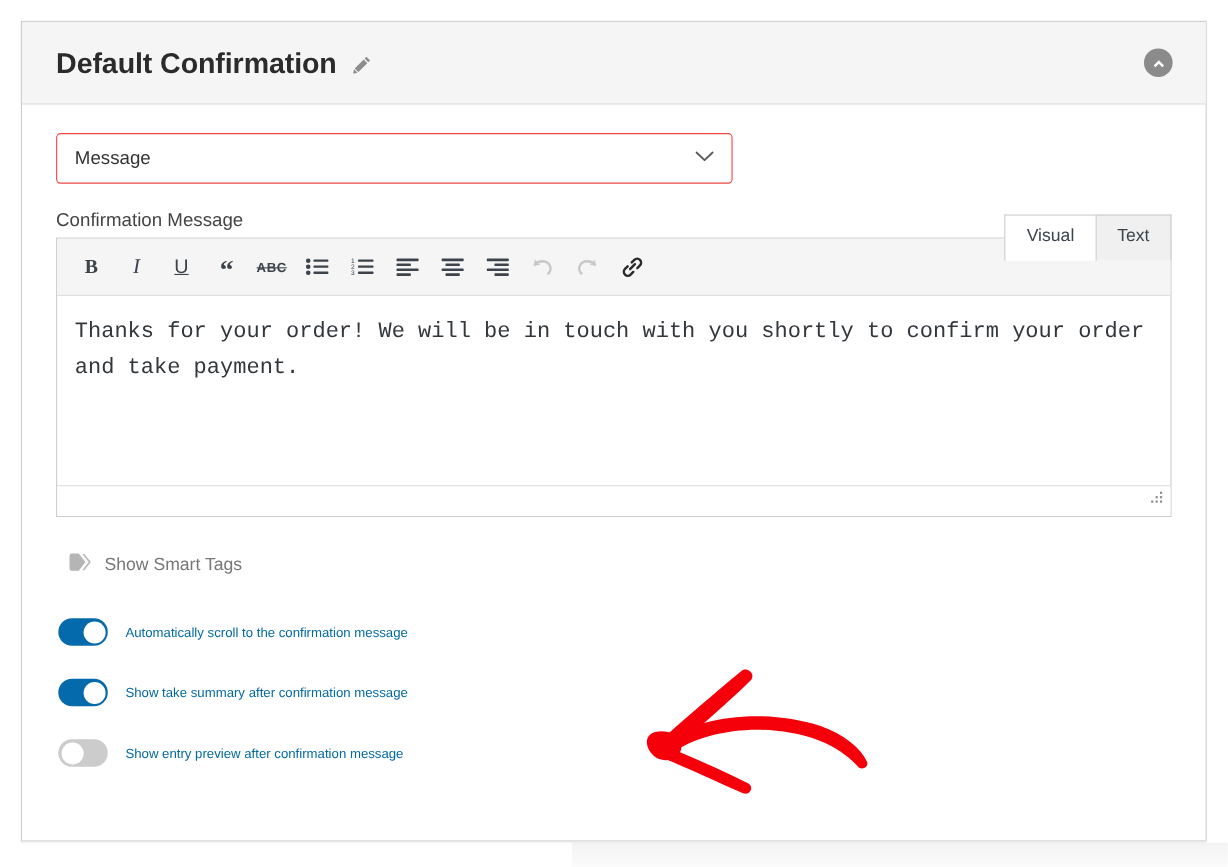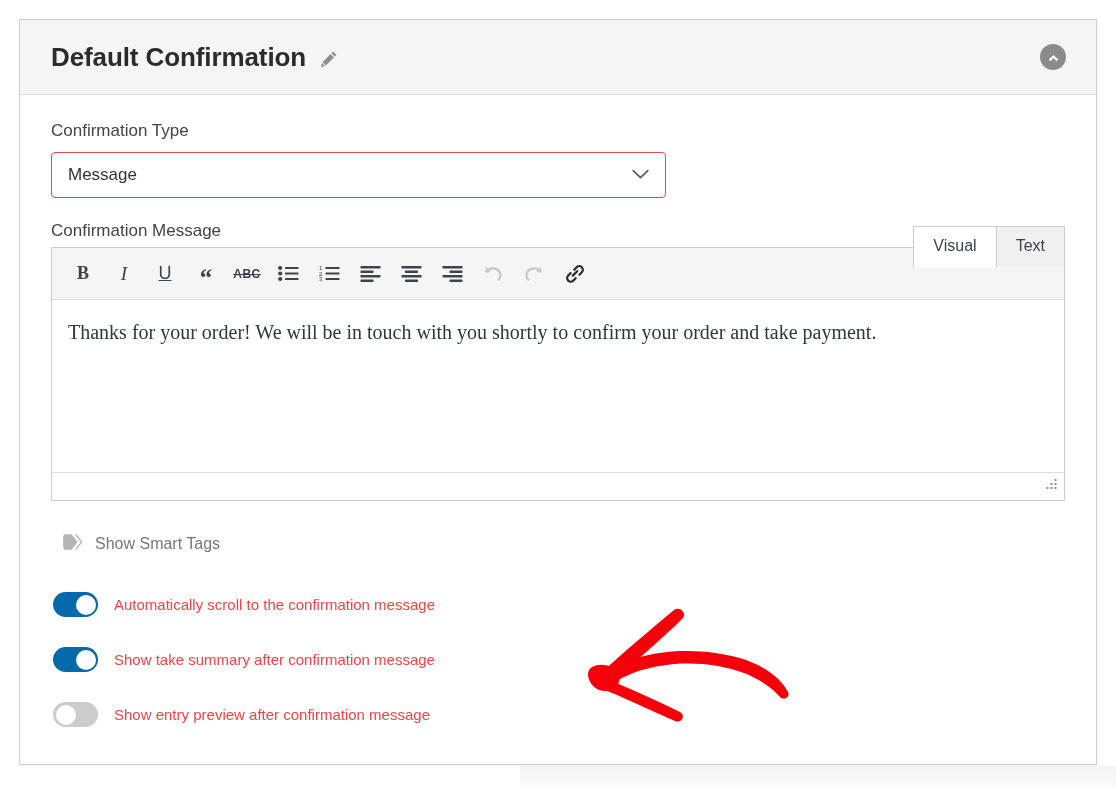--- a/index.html
+++ b/index.html
@@ -183,21 +183,21 @@
   .tb-btn.bold   { font-weight: bold; font-size: 18px; font-family: "Liberation Serif", serif; }
   .tb-btn.italic { font-style: italic; font-size: 19px; font-family: "Liberation Serif", serif; }
   .tb-btn.underline { text-decoration: underline; font-size: 18px; }
   .tb-btn.quote  { font-size: 25px; font-weight: bold; font-family: "Liberation Serif", serif; line-height: 0.4; padding-top: 8px; }
   .tb-btn.strike { font-size: 12px; text-decoration: line-through; letter-spacing: 0.5px; font-weight: bold; }
   .tb-btn.disabled { color: #c8c8c8; }
 
   .editor-content {
     min-height: 146px;
     padding: 16px 16px 10px 16px;
-    font-family: Liberation Serif, serif;
+    font-family: Liberation Mono, monospace;
     font-size: 20px;
     line-height: 1.65;
     color: #32373c;
   }
   .editor-statusbar {
     height: 27px;
     border-top: 1px solid #dedede;
     background: #ffffff;
     position: relative;
   }
@@ -245,22 +245,22 @@
     position: absolute;
     top: 2.5px;
     width: 20px;
     height: 20px;
     border-radius: 50%;
     background: #ffffff;
   }
   .toggle.on  .knob { right: 2.5px; }
   .toggle.off .knob { left: 2.5px; }
   .toggle-label {
-    font-size: 15px;
-    color: #ef4444;
+    font-size: 12px;
+    color: #0369a1;
     margin-left: 16px;
     white-space: nowrap;
   }
 
   
   .annotation-arrow {
     position: absolute;
     left: 586px;
     top: 594px;
     width: 215px;
@@ -290,21 +290,20 @@
     <span class="header-spacer"></span>
     <span class="collapse-btn">
       <svg width="15" height="15" viewBox="0 0 16 16" aria-hidden="true">
         <path d="M3 10.2 L8 5.2 L13 10.2 L11.3 11.9 L8 8.6 L4.7 11.9 Z" fill="#ffffff"></path>
       </svg>
     </span>
   </div>
 
   <div class="card-body">
 
-    <div class="field-label">Confirmation Type</div>
     <div class="select-wrap">
       <div class="select-box">
         <span>Message</span>
       </div>
       <span class="select-caret">
         <svg width="17" height="11" viewBox="0 0 17 11" aria-hidden="true">
           <path d="M1.2 1.6 L8.5 8.6 L15.8 1.6" fill="none" stroke="#5a5a5a" stroke-width="1.7" stroke-linecap="round" stroke-linejoin="round"></path>
         </svg>
       </span>
     </div>

